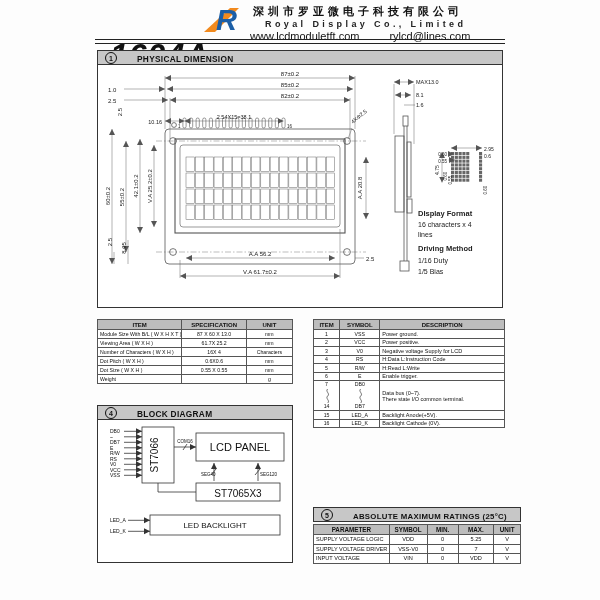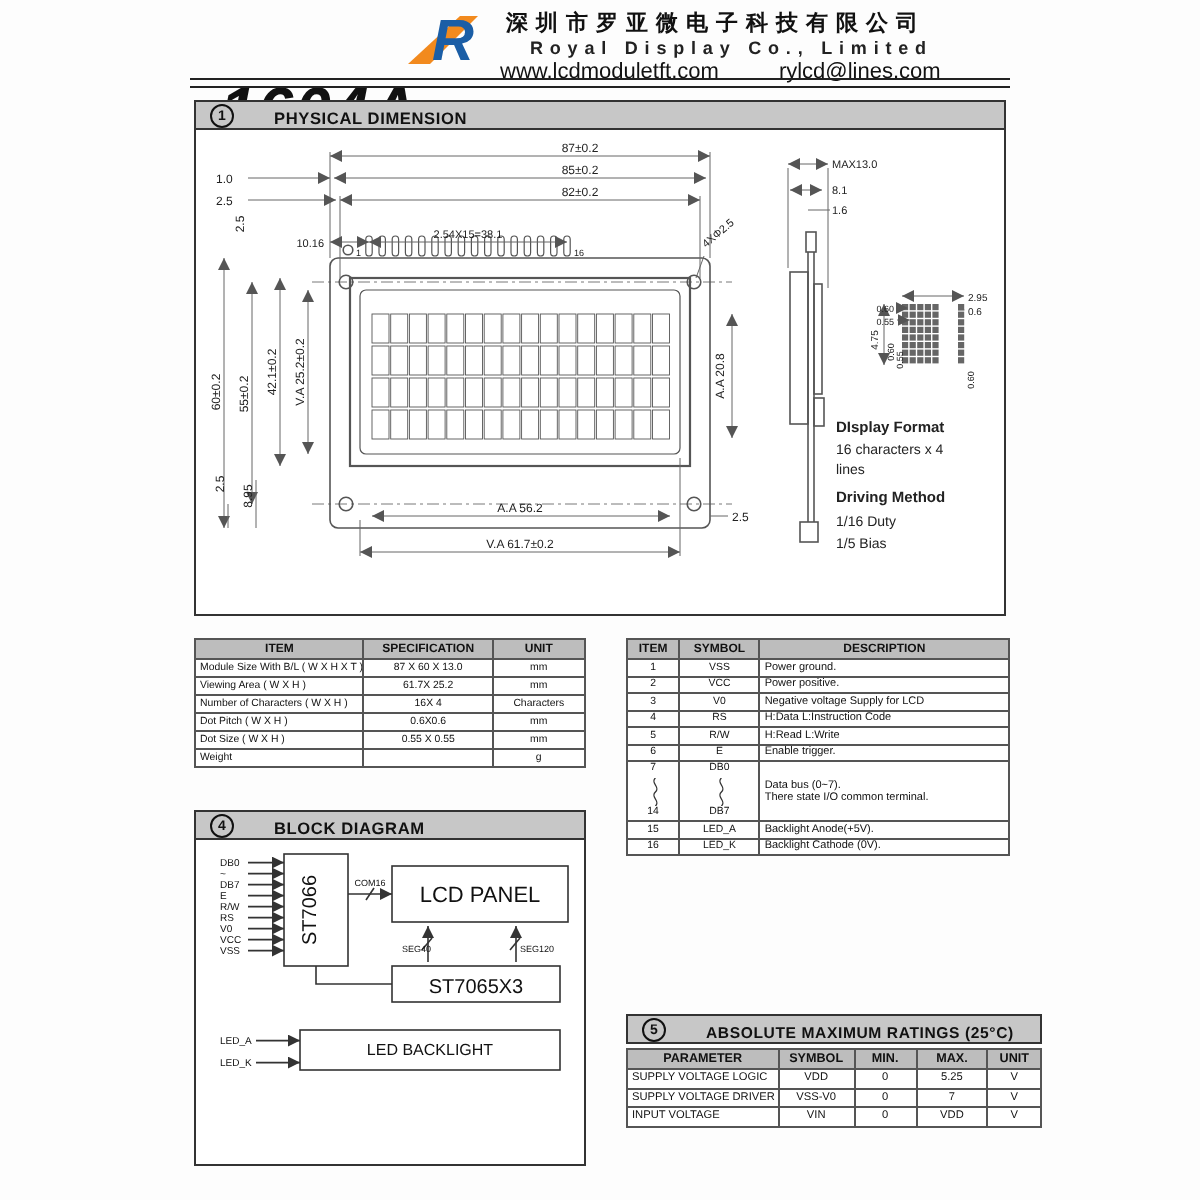--- a/index.html
+++ b/index.html
@@ -428,21 +428,21 @@
         </tr>
     <tr>
           <td class="tc">16</td>
           <td class="tc">LED_K</td>
           <td class="tl desc">Backlight Cathode (0V).</td>
         </tr>
   </tbody>
     </table>
 </div>
 
-<div class="sec boxed" style="left:97px;top:405px;width:196px;height:178px">
+<div class="sec boxed" style="left:97px;top:405px;width:196px;height:158px">
   <div class="bar" style="margin:-1px">
     <span class="num">4</span>
     <b>BLOCK DIAGRAM</b>
   </div>
   <svg viewBox="0 0 194 146" width="194" height="146">
     <defs>
       <marker id="bme" markerUnits="userSpaceOnUse" markerWidth="7" markerHeight="7" refX="6" refY="3" orient="auto">
           <path d="M0 0L6 3L0 6Z" fill="#333"></path>
         </marker>
     </defs>

